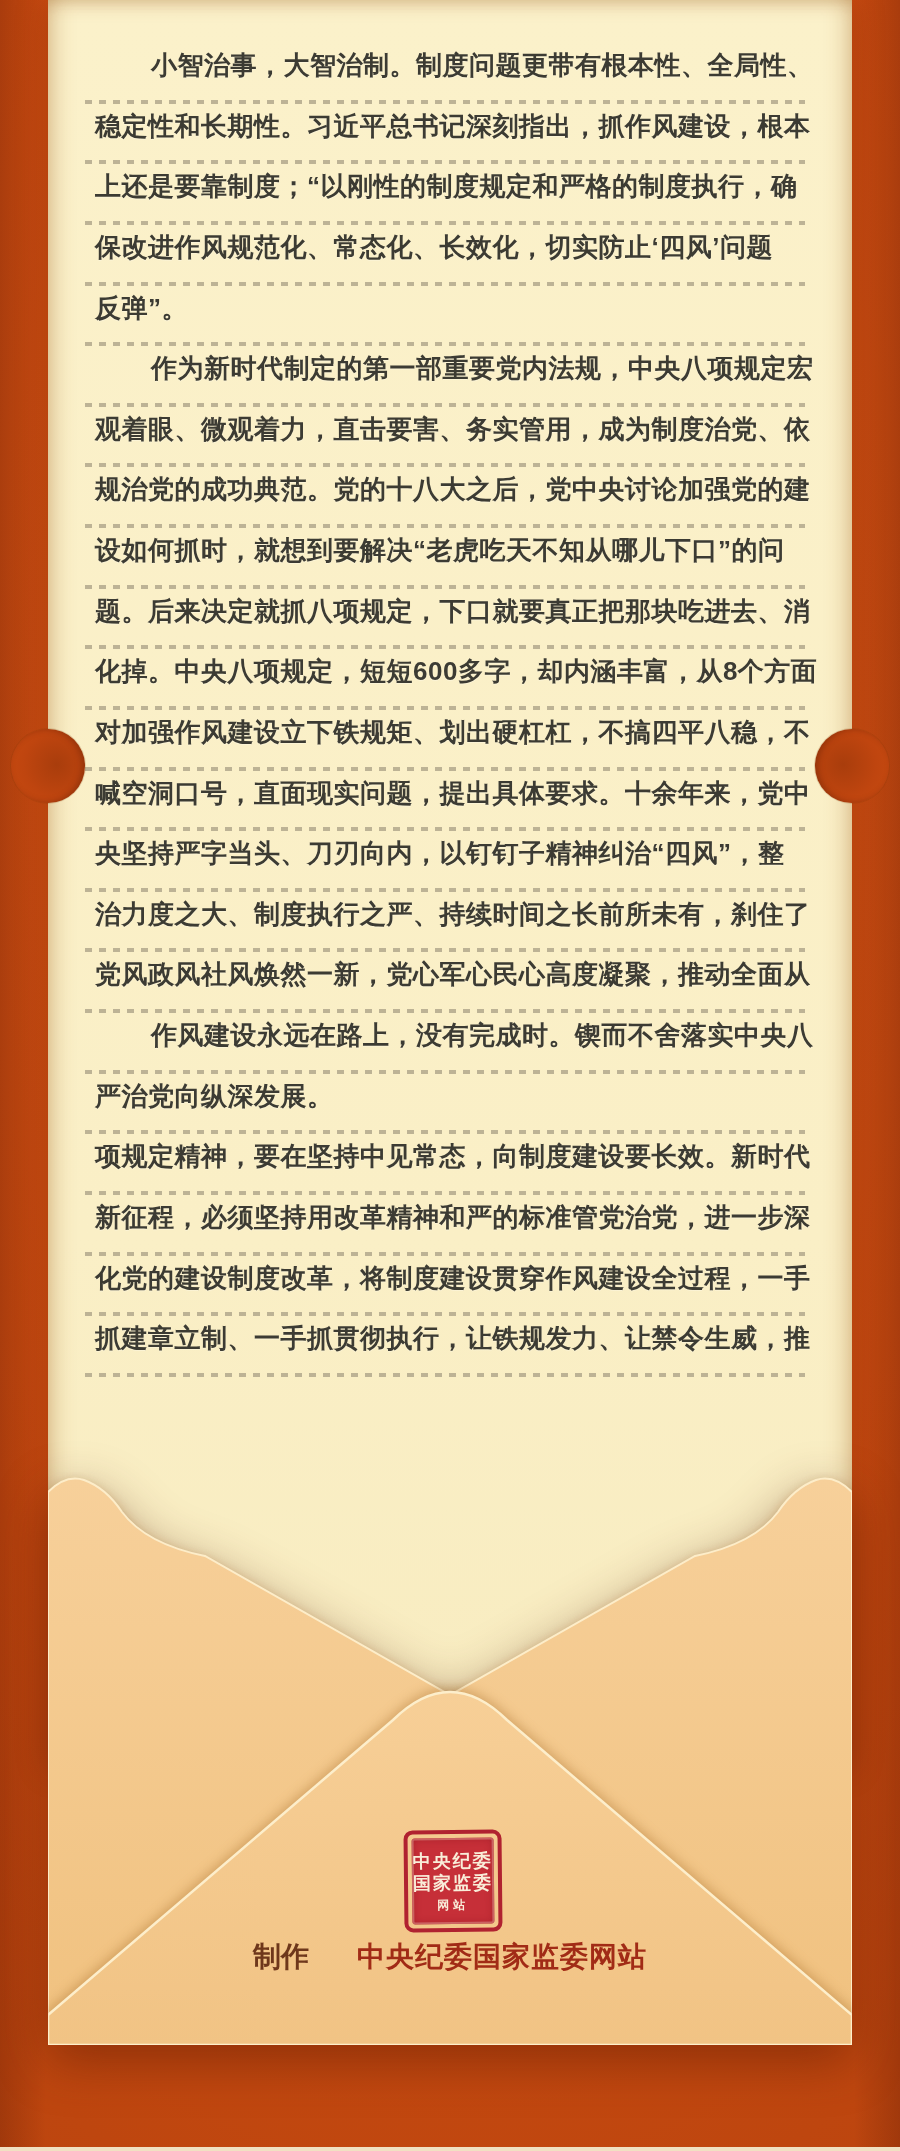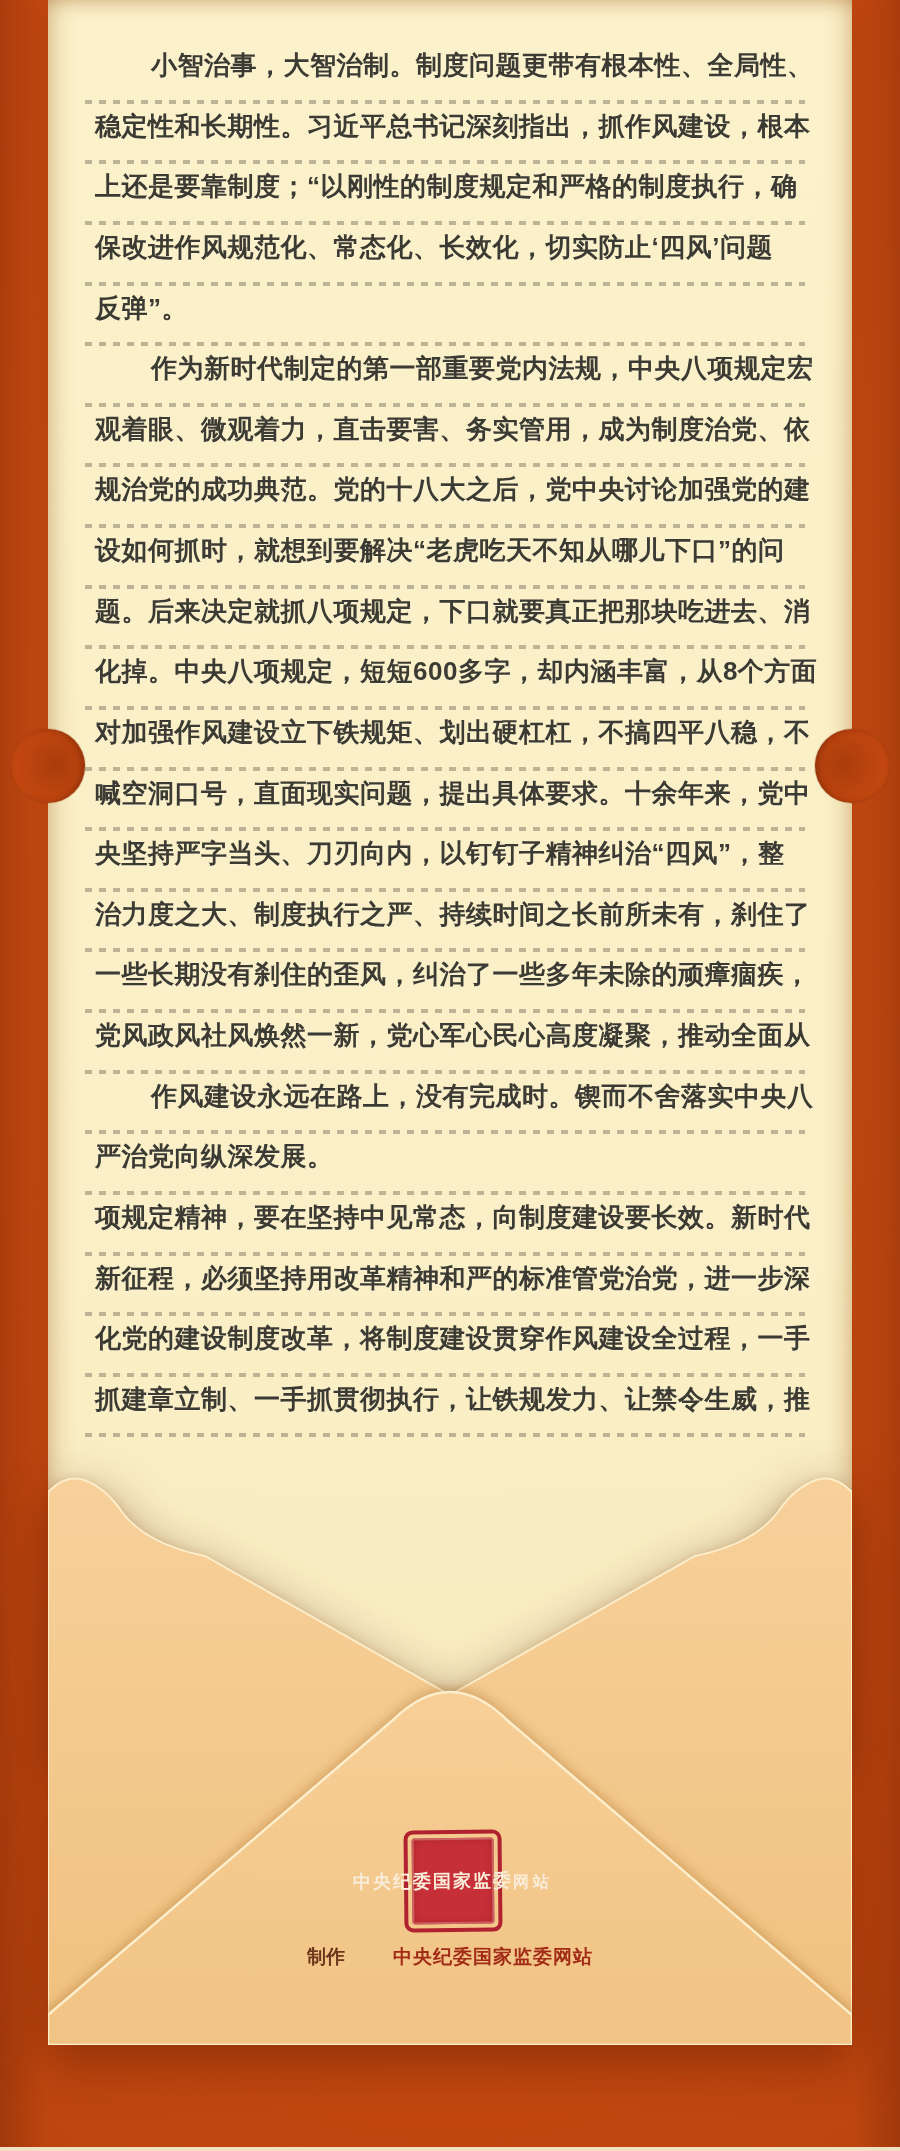--- a/index.html
+++ b/index.html
@@ -66,32 +66,32 @@
   .seal{
     position:absolute;left:404px;top:1830px;width:98px;height:102px;
     box-sizing:border-box;border:4px solid #b02230;border-radius:9px;
     padding:4px;background:transparent;
     transform:rotate(-.6deg);
   }
   .seal-inner{
     width:100%;height:100%;box-sizing:border-box;border-radius:3px;
     background:#c62f38;
     box-shadow:inset 0 0 0 2px rgba(252,238,216,.30), inset 0 0 8px rgba(120,10,20,.45);
-    display:flex;flex-direction:row;align-items:center;justify-content:center;
+    display:flex;flex-direction:column;align-items:center;justify-content:center;
   }
   .seal-line{
     font-family:"Liberation Serif","DejaVu Serif",serif;
     font-weight:700;color:#f9edd9;font-size:18px;line-height:22px;letter-spacing:2px;
     white-space:nowrap;
   }
-  .seal-line.small{font-size:16px;line-height:16px;letter-spacing:4px;margin-top:3px;}
+  .seal-line.small{font-size:12px;line-height:16px;letter-spacing:4px;margin-top:3px;}
   
   .credit{
     position:absolute;left:48px;top:1940px;width:804px;
-    text-align:center;font-size:19px;font-weight:700;line-height:34px;
+    text-align:center;font-size:28px;font-weight:700;line-height:34px;
     white-space:nowrap;
   }
   .credit .label{color:#6e371b;margin-right:48px;}
   .credit .value{color:#a12b16;letter-spacing:1px;}
   
   .bottom-strip{
     position:absolute;left:0;right:0;bottom:0;height:4px;
     background:#f0e1c2;
   }
 </style>
@@ -139,23 +139,20 @@
           <span>对加强作风建设立下铁规矩、划出硬杠杠，不搞四平八稳，不</span>
         </div>
         <div class="line">
           <span>喊空洞口号，直面现实问题，提出具体要求。十余年来，党中</span>
         </div>
         <div class="line">
           <span>央坚持严字当头、刀刃向内，以钉钉子精神纠治“四风”，整</span>
         </div>
         <div class="line">
           <span>治力度之大、制度执行之严、持续时间之长前所未有，刹住了</span>
-        </div>
-        <div class="line">
-          <span>一些长期没有刹住的歪风，纠治了一些多年未除的顽瘴痼疾，</span>
         </div>
         <div class="line">
           <span>党风政风社风焕然一新，党心军心民心高度凝聚，推动全面从</span>
         </div>
         <div class="line indent">
           <span>作风建设永远在路上，没有完成时。锲而不舍落实中央八</span>
         </div>
         <div class="line">
           <span>严治党向纵深发展。</span>
         </div>

